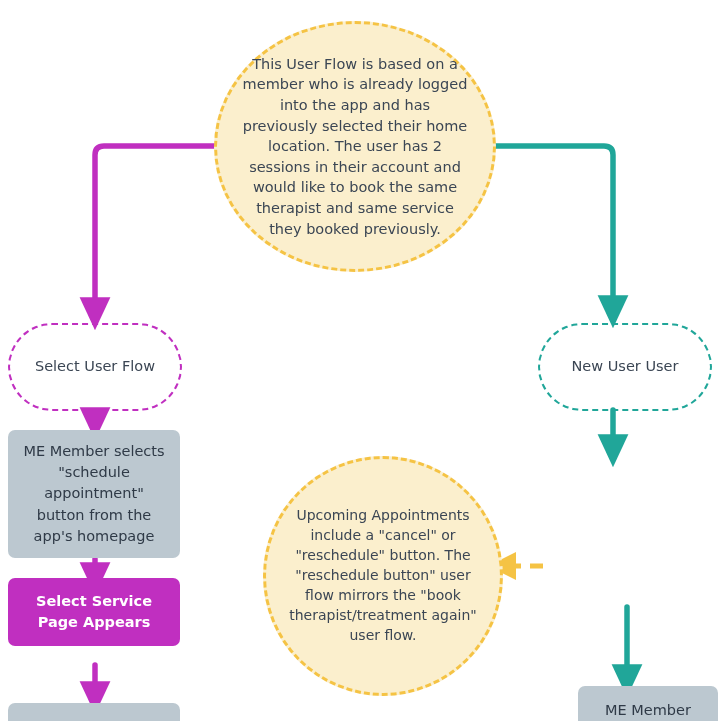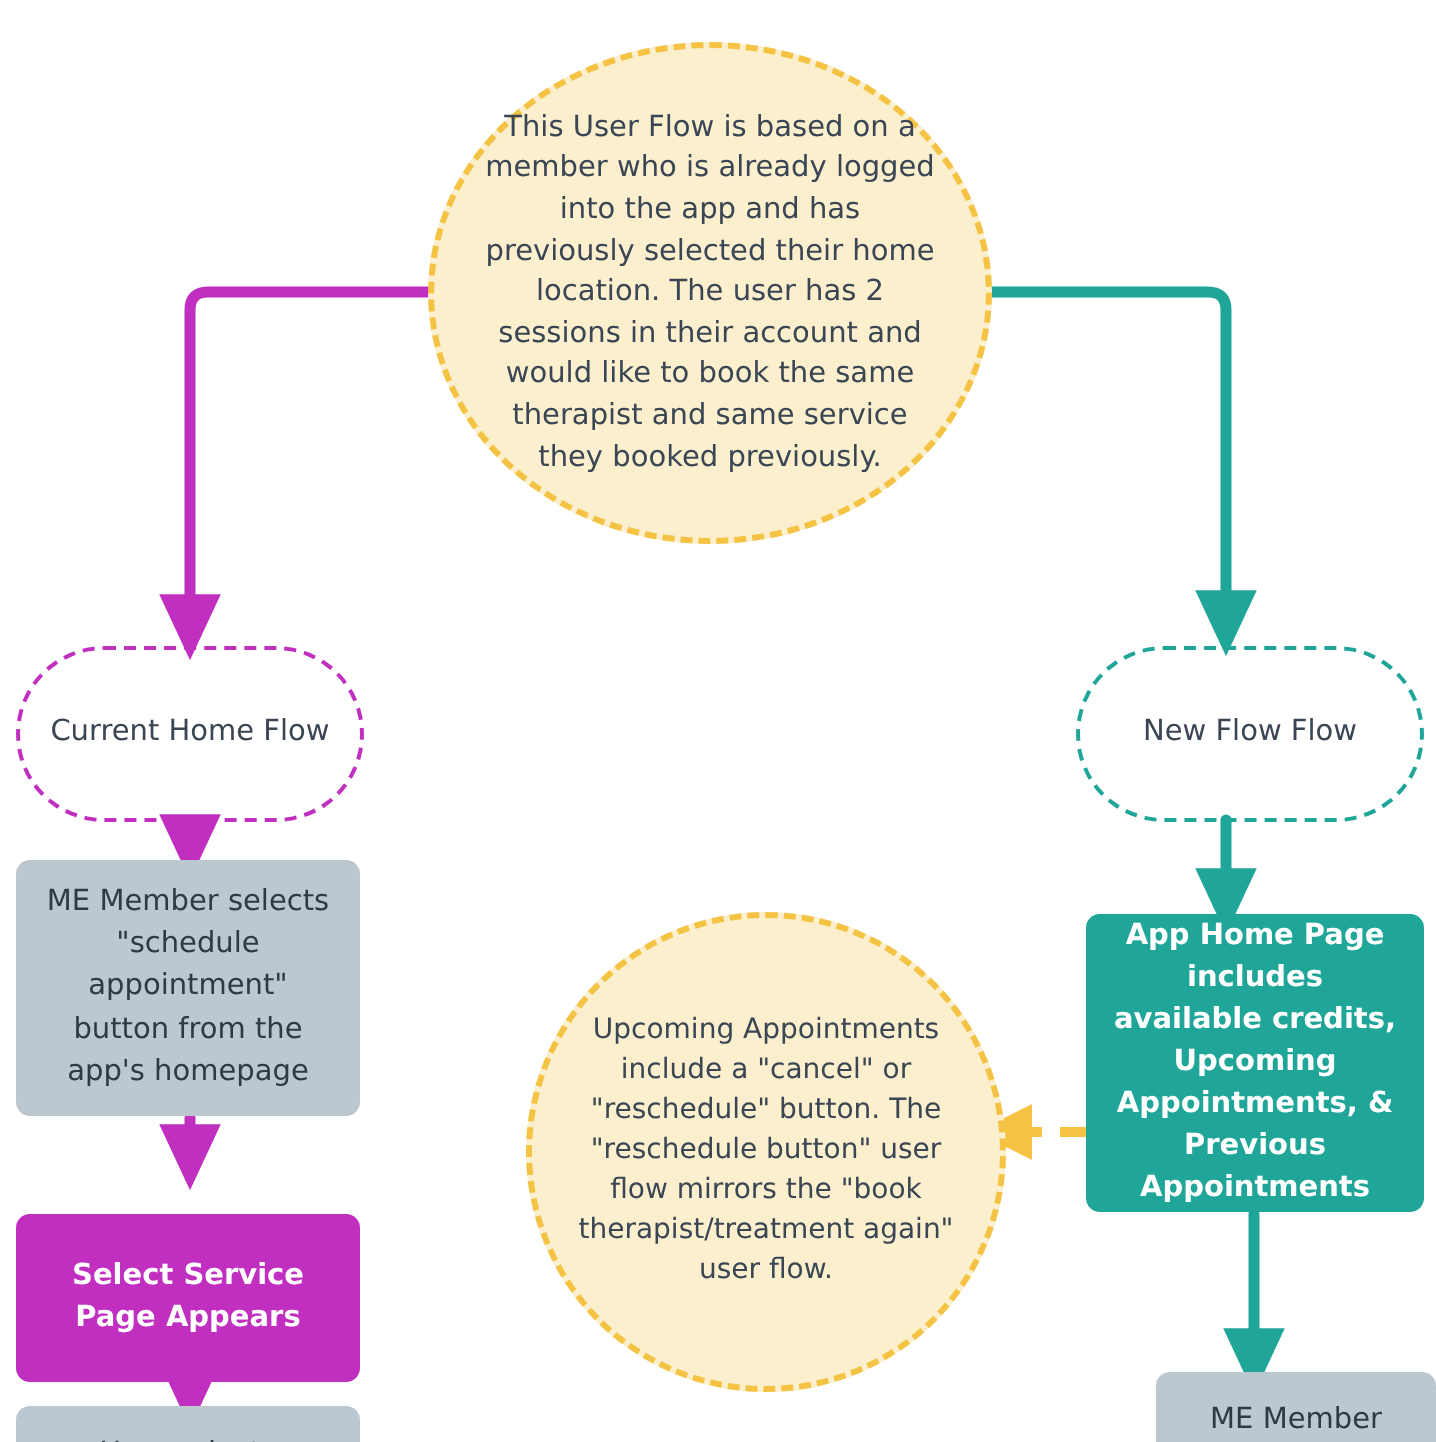--- a/index.html
+++ b/index.html
@@ -113,44 +113,41 @@
     <path d="M 627,607 L 627,679" fill="none" stroke="#20A699" stroke-width="5.5" stroke-linecap="round" marker-end="url(#ah-teal)"></path>
 
     <path d="M 543,566 L 503,566" fill="none" stroke="#F5C344" stroke-width="5" stroke-linecap="butt" stroke-dasharray="13 9" marker-end="url(#ah-gold)"></path>
   </svg>
 
   <div class="node circle-note" style="left:214px; top:21px; width:282px; height:251px;">
     <span class="txt">This User Flow is based on a member who is already logged into the app and has previously selected their home location. The user has 2 sessions in their account and would like to book the same therapist and same service they booked previously.</span>
   </div>
 
   <div class="node pill purple" style="left:8px; top:323px; width:174px; height:88px;">
-    <span class="txt">Current Home Flow</span>
+    <span class="txt">Select User Flow</span>
   </div>
 
   <div class="node pill teal" style="left:538px; top:323px; width:174px; height:88px;">
-    <span class="txt">New Flow Flow</span>
+    <span class="txt">New User User</span>
   </div>
 
   <div class="node box gray" style="left:8px; top:430px; width:172px; height:128px;">
     <span class="txt">ME Member selects "schedule appointment" button from the app's homepage</span>
   </div>
 
-  <div class="node box purple" style="left:8px; top:607px; width:172px; height:84px;padding-left:12px;">
+  <div class="node box purple" style="left:8px; top:578px; width:172px; height:68px;padding-left:12px;">
     <span class="txt">Select Service Page Appears</span>
   </div>
 
   <div class="node box gray" style="left:8px; top:703px; width:172px; height:100px; align-items:flex-start; padding-top:14px;">
     <span class="txt">User selects</span>
   </div>
 
   <div class="node circle-note" style="left:263px; top:456px; width:240px; height:240px; padding:10px 16px; font-size:14px;">
     <span class="txt">Upcoming Appointments include a "cancel" or "reschedule" button. The "reschedule button" user flow mirrors the "book therapist/treatment again" user flow.</span>
   </div>
 
-  <div class="node box teal" style="left:543px; top:457px; width:169px; height:149px;">
-    <span class="txt">App Home Page includes available credits, Upcoming Appointments, &amp; Previous Appointments</span>
-  </div>
 
   <div class="node box gray" style="left:578px; top:686px; width:140px; height:100px; align-items:flex-start; padding-top:14px;">
     <span class="txt">ME Member selects</span>
   </div>
 
 </div>
 
 </body></html>

